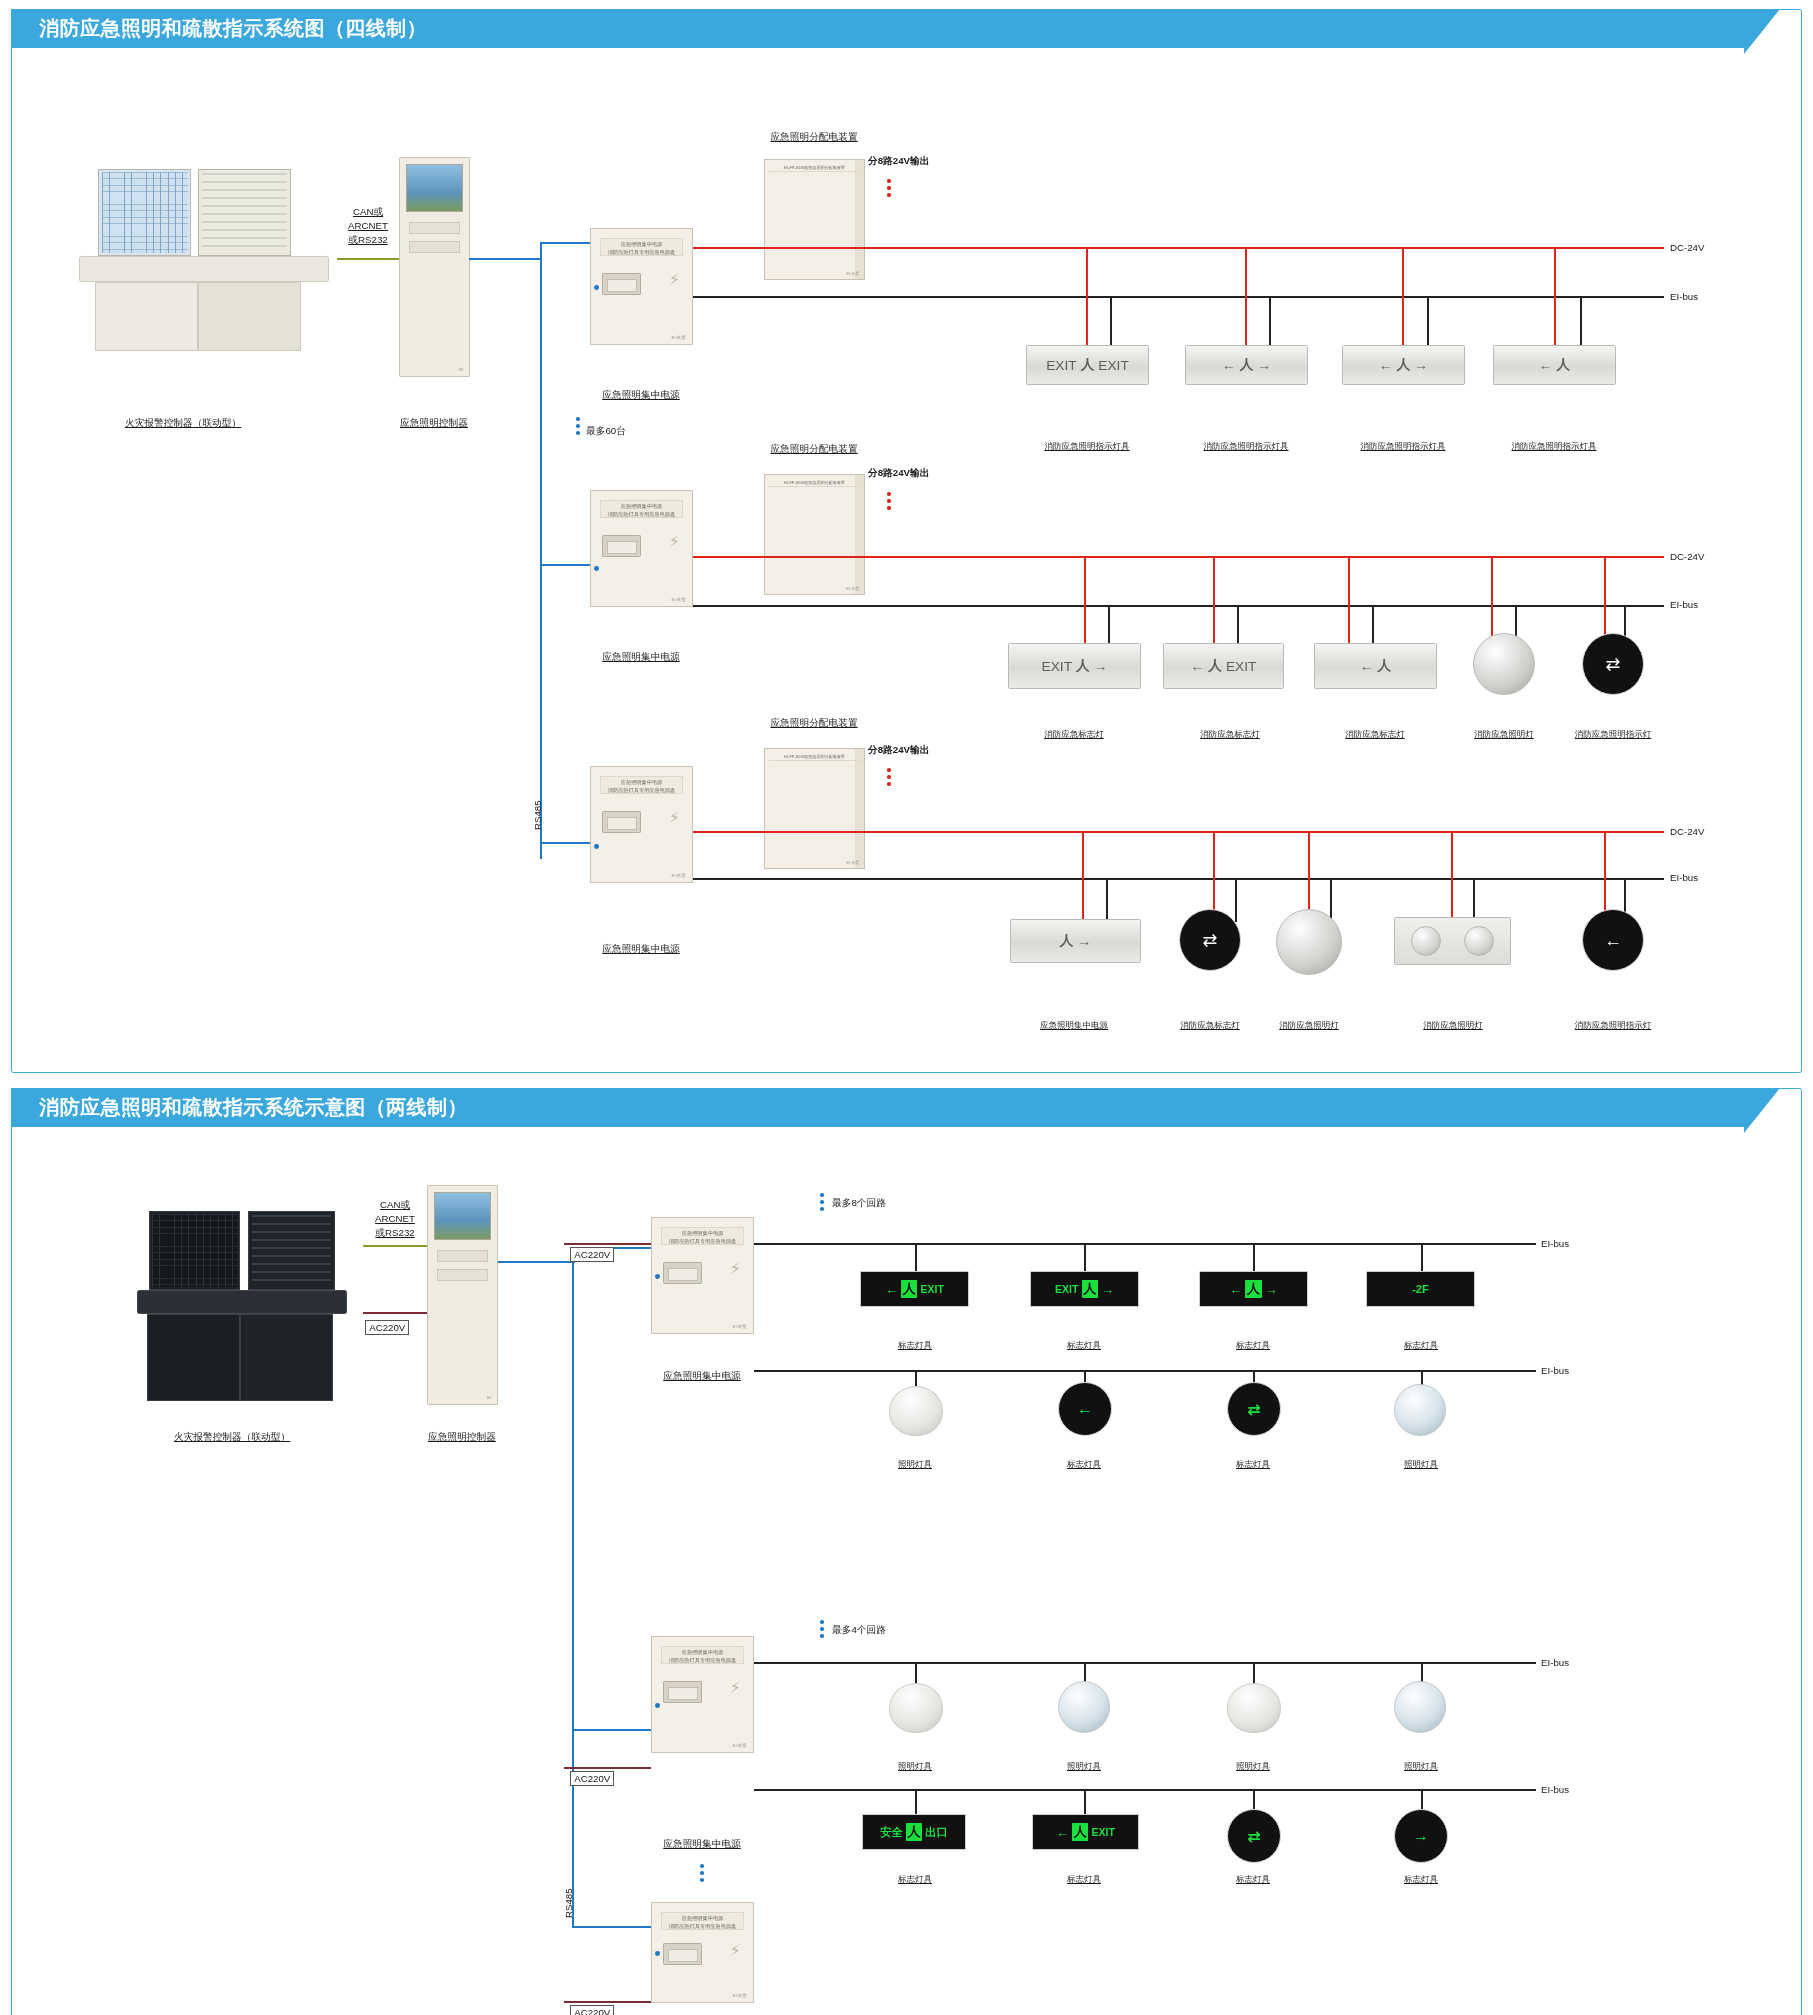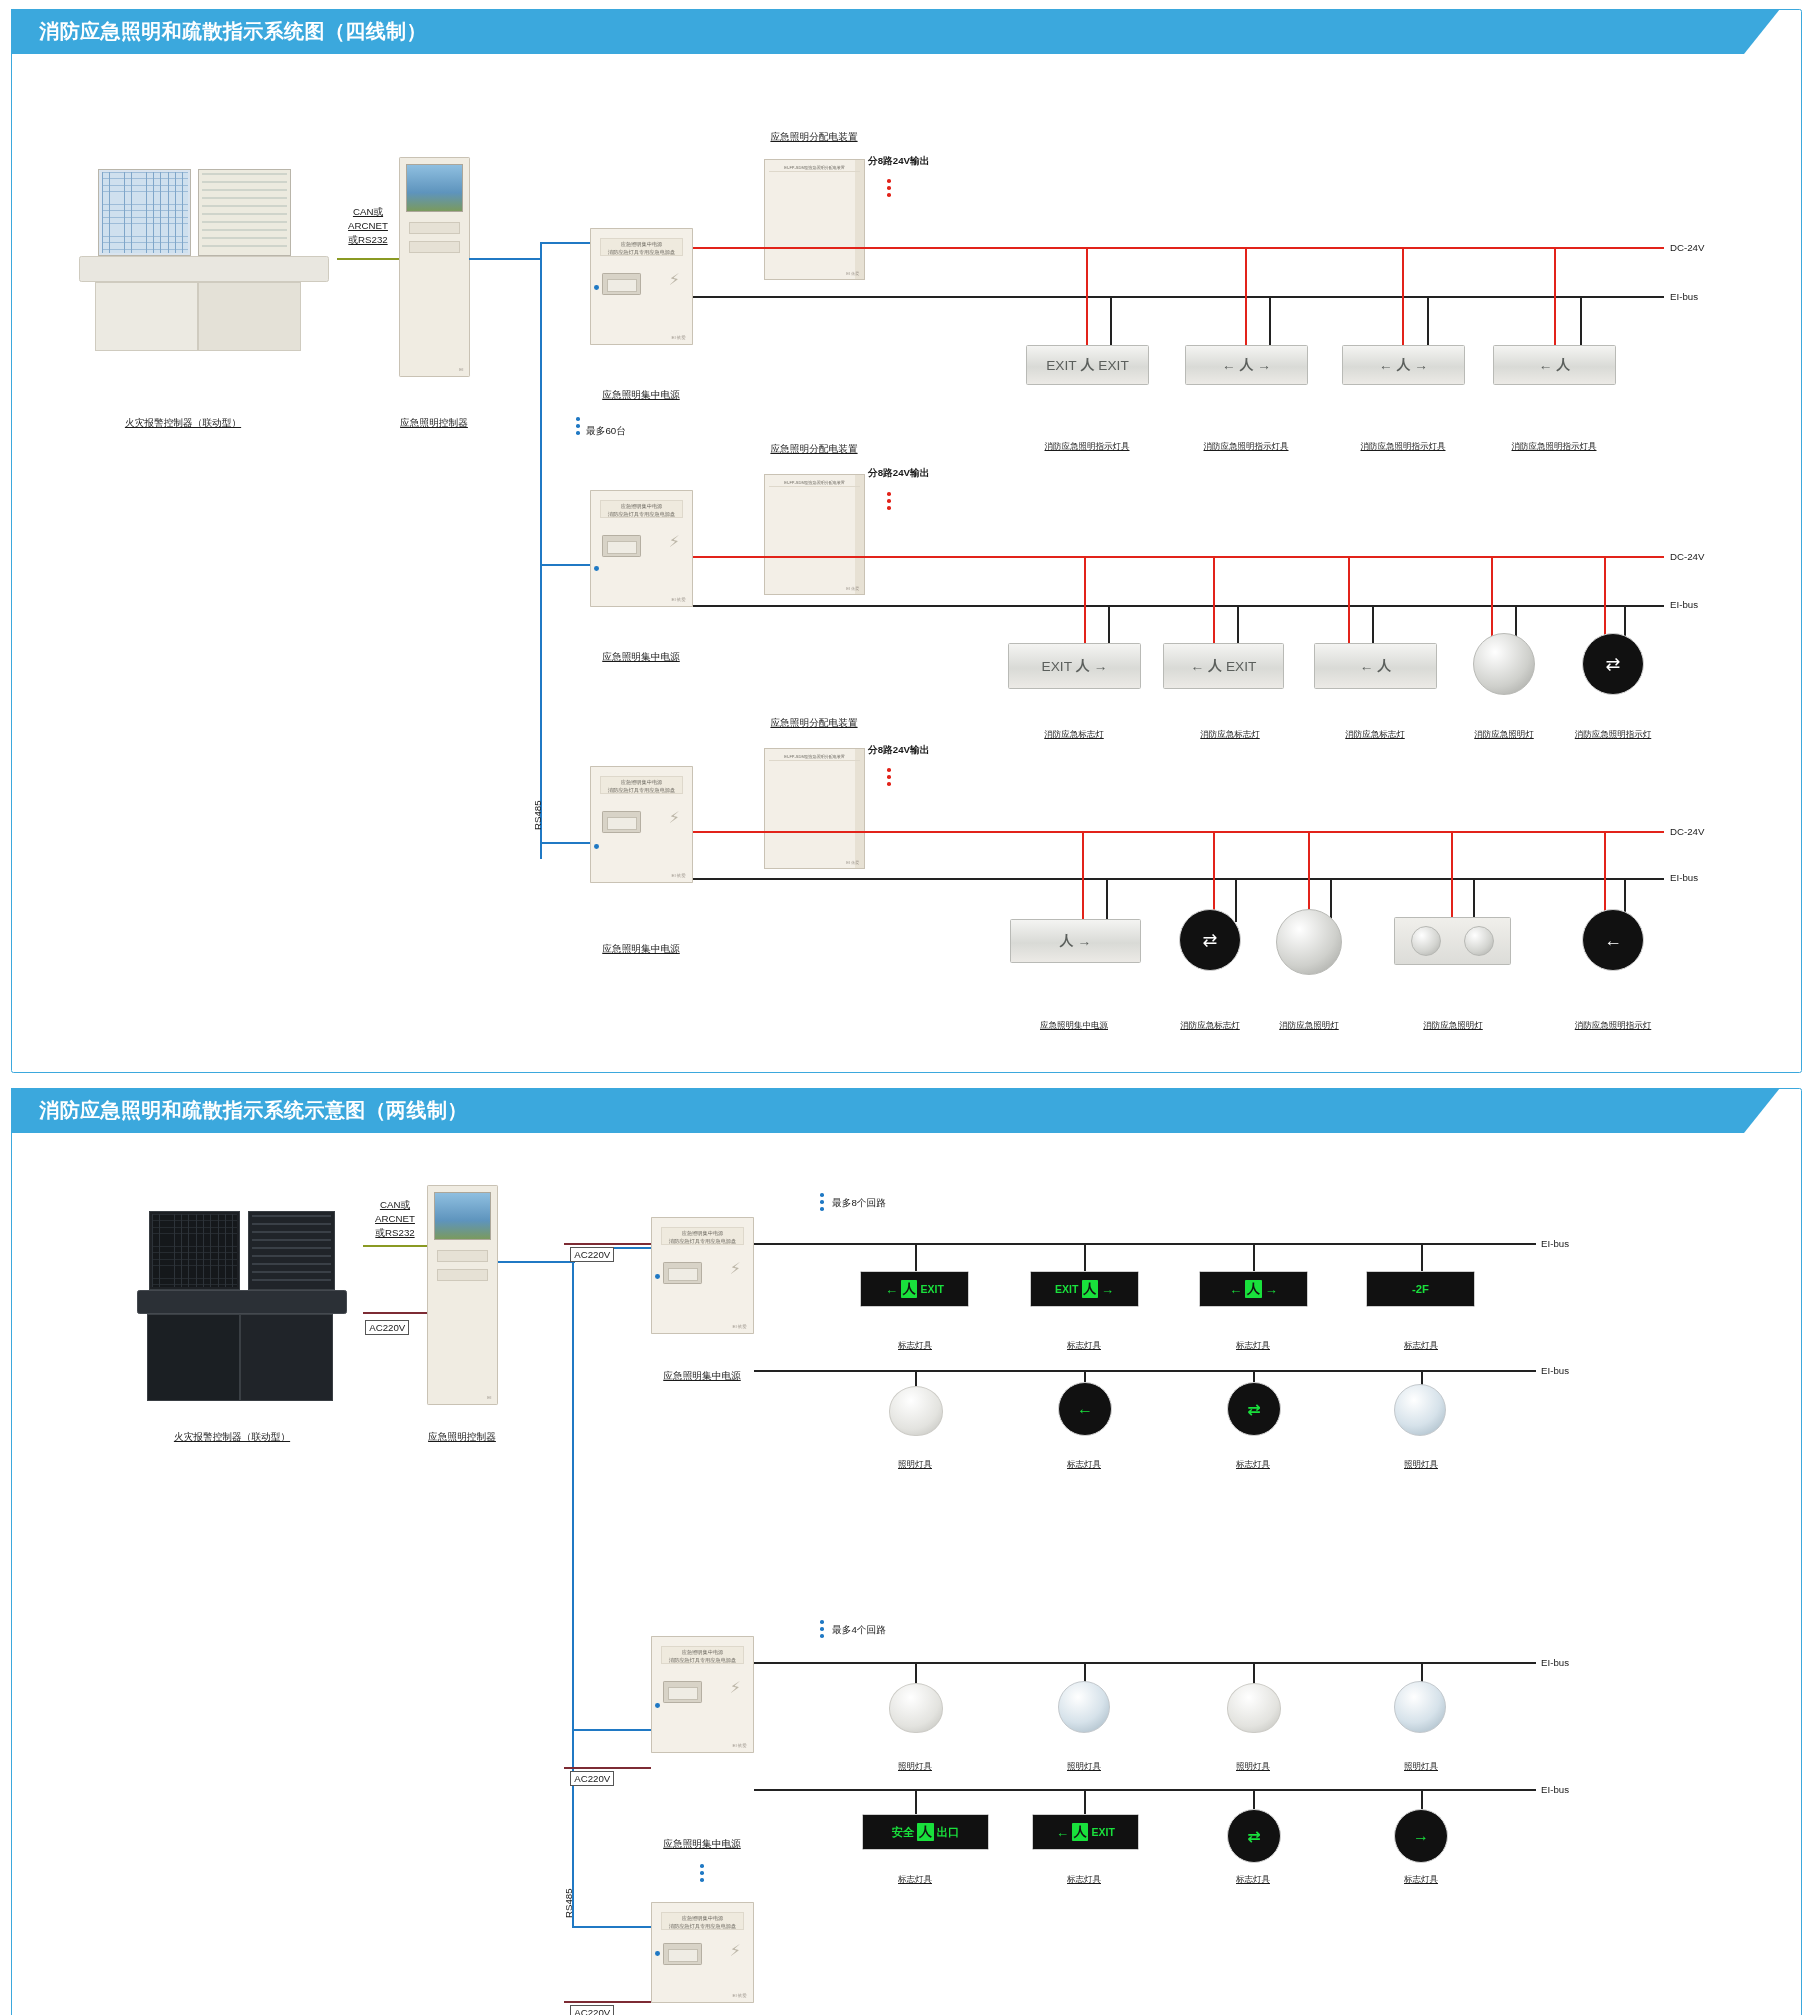--- a/index.html
+++ b/index.html
@@ -9,21 +9,21 @@
     background: #ffffff;
     font-family: "Liberation Sans", "DejaVu Sans", sans-serif;
     color: #1a1a1a;
     position: relative;
     overflow: hidden;
   }
   .panel-border { position:absolute; border:1.6px solid #3ba8dd; border-radius:2.4px; }
 
   
   .hdr {
-    position:absolute; height:45px; background:#3ba8dd;
+    position:absolute; height:39px; background:#3ba8dd;
     display:flex; align-items:center; padding-left:28px;
     color:#ffffff; font-size:20px; font-weight:bold; letter-spacing:0.4px;
   }
   .tail-notch {
     position:absolute; width:0; height:0;
     border-top: 45px solid #3ba8dd;
     border-right: 36px solid transparent;
   }
 
   
@@ -556,21 +556,21 @@
 <div class="round blue" style="left:1394px; top:1681px; width:52px; height:52px;"></div>
 <div class="lbl-c lbl-sm" style="left:1421px; top:1761px;">照明灯具</div>
 
 <div class="ln" style="left:754px; top:1789px; width:782px; height:2px;"></div>
 <div class="lbl" style="left:1541px; top:1784px;">EI-bus</div>
 <div class="ln" style="left:915px; top:1789px; width:1.6px; height:28px;"></div>
 <div class="ln" style="left:1084px; top:1789px; width:1.6px; height:28px;"></div>
 <div class="ln" style="left:1253px; top:1789px; width:1.6px; height:28px;"></div>
 <div class="ln" style="left:1421px; top:1789px; width:1.6px; height:28px;"></div>
 
-<div class="xsign" style="left:862px; top:1814px; width:127px; height:36px;">
+<div class="xsign" style="left:862px; top:1814px; width:104px; height:36px;">
   <span class="cn">安全</span>
   <span class="man">人</span>
   <span class="cn">出口</span>
 </div>
 <div class="lbl-c lbl-sm" style="left:915px; top:1874px;">标志灯具</div>
 
 <div class="xsign" style="left:1032px; top:1814px; width:107px; height:36px;">
   <span class="ar">←</span>
   <span class="man">人</span>
   <span class="en">EXIT</span>

